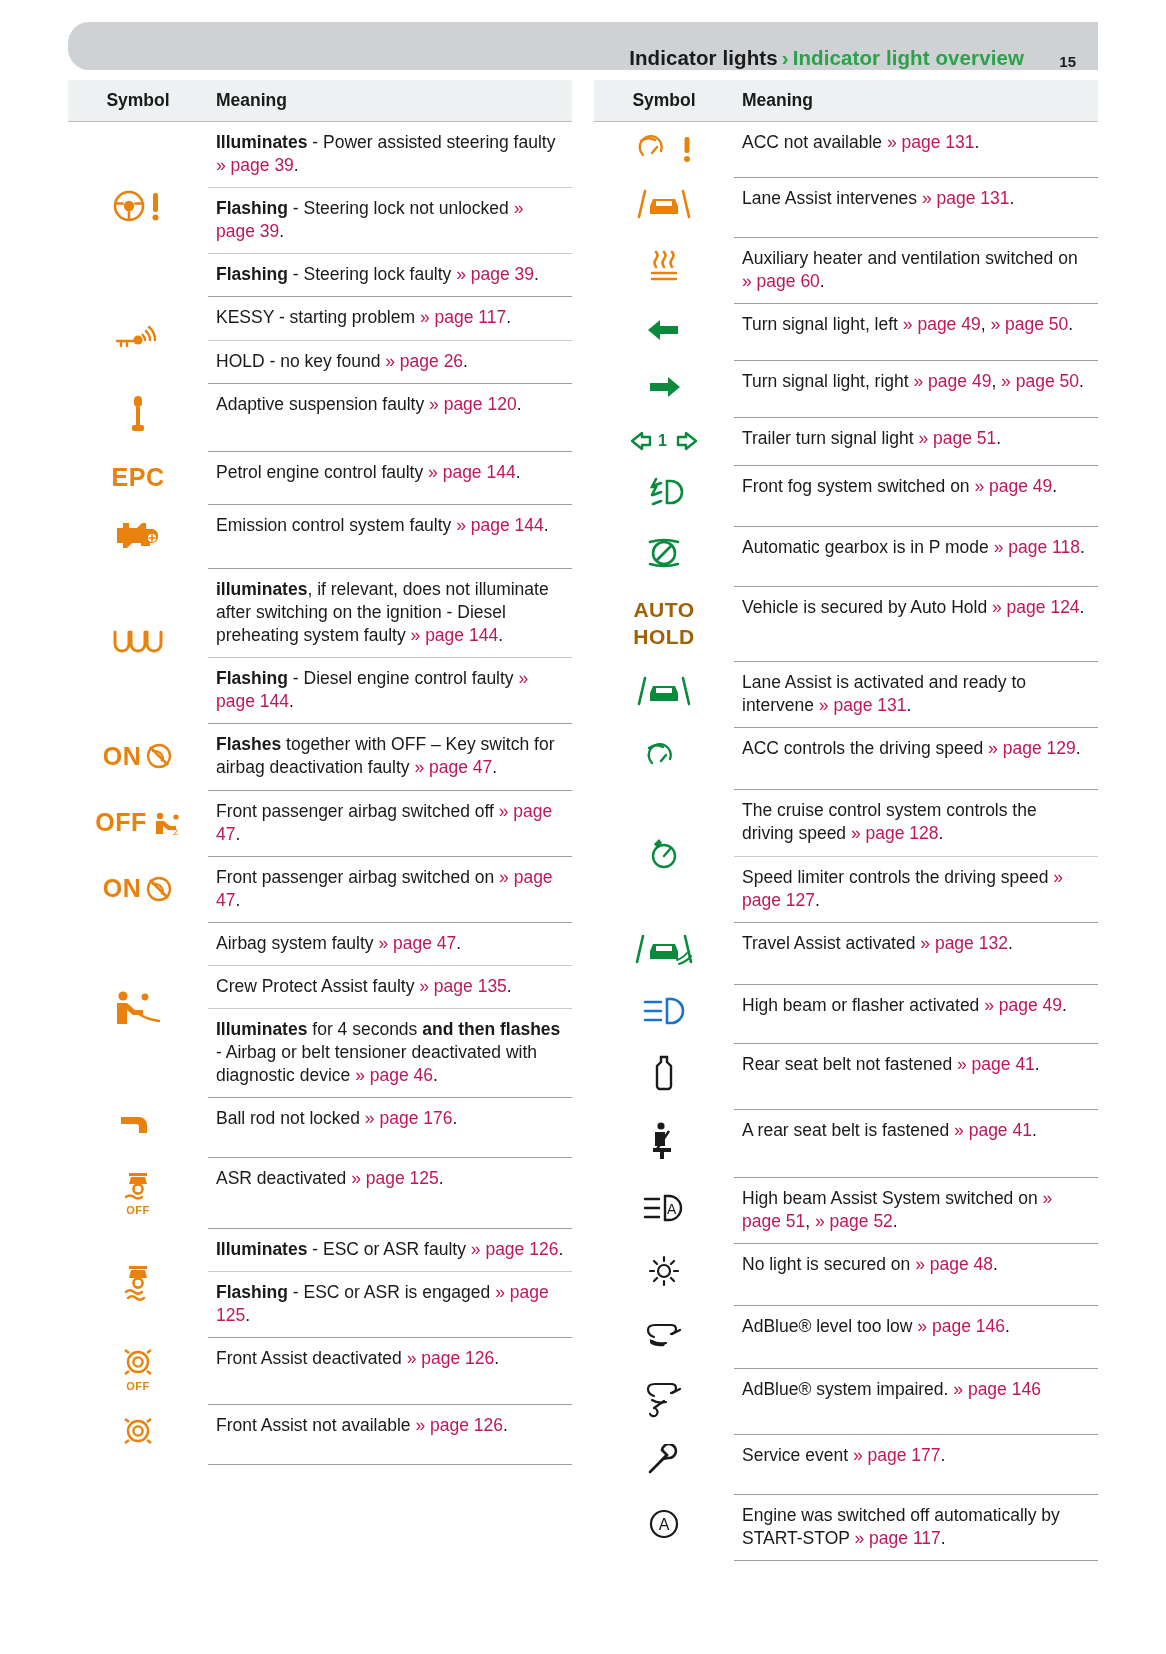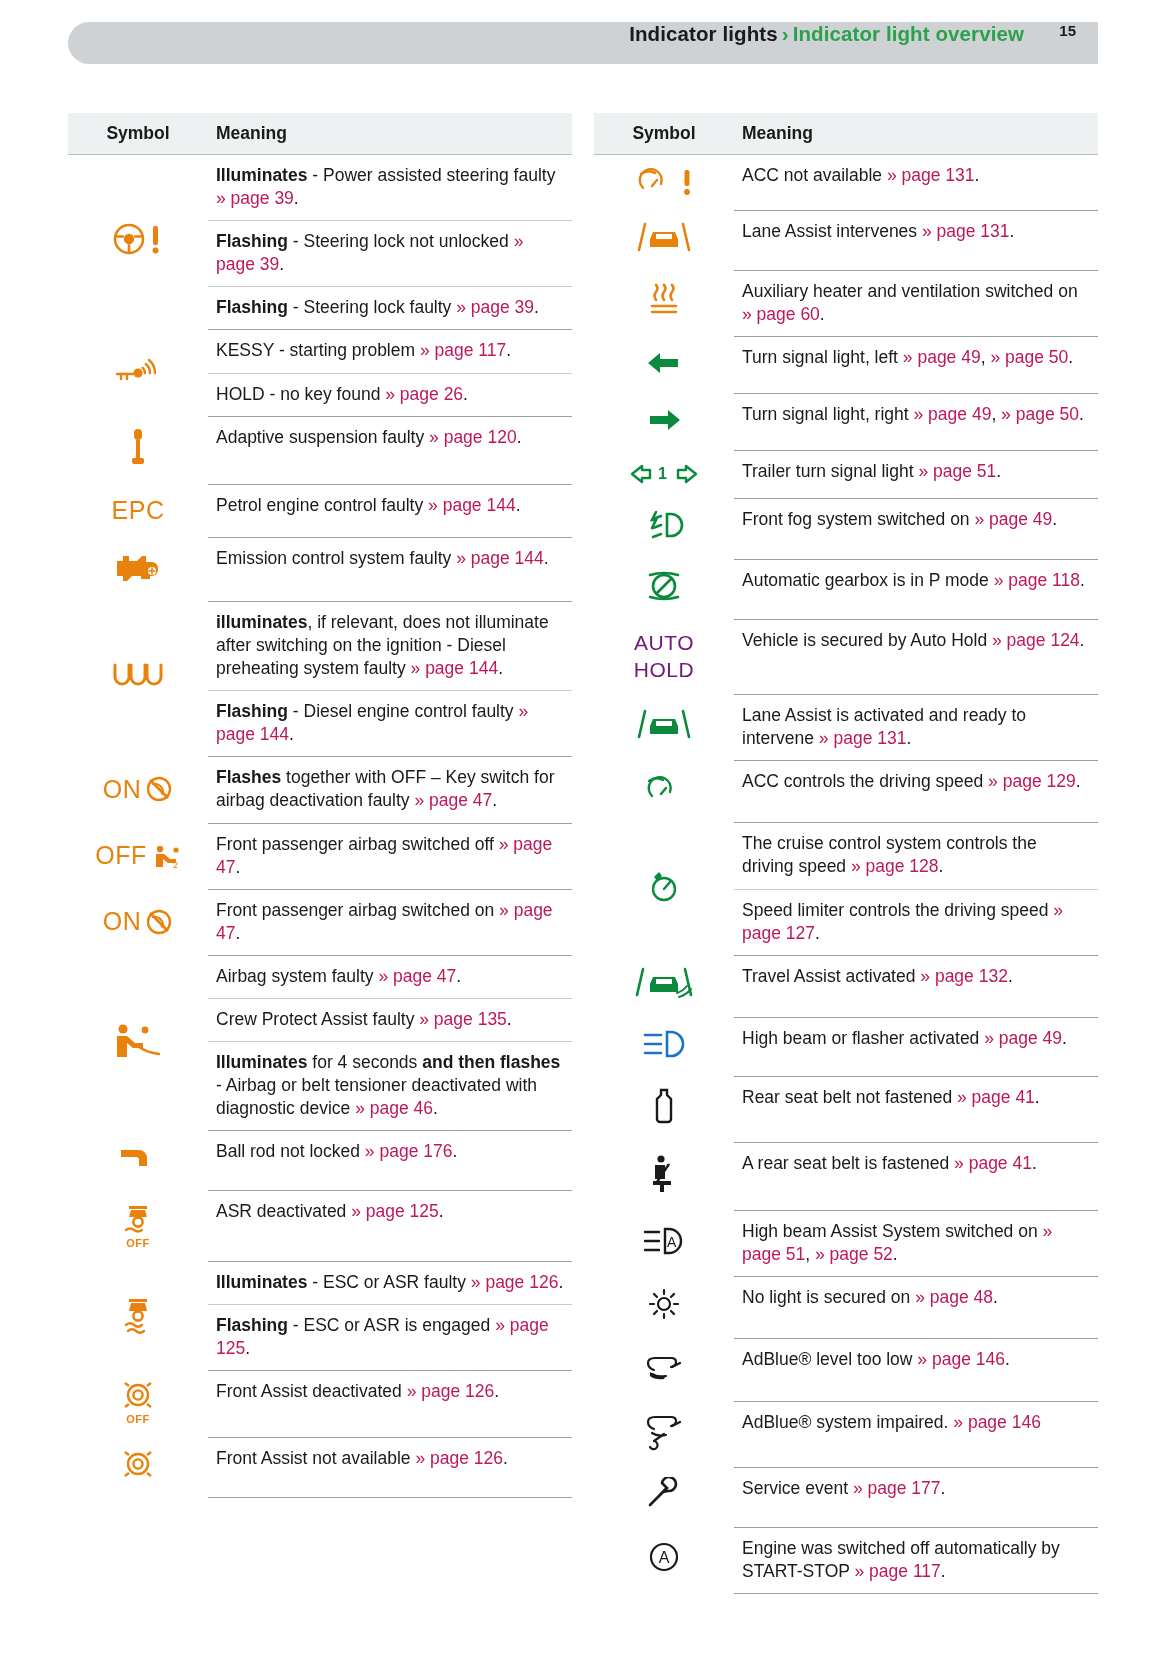--- a/index.html
+++ b/index.html
@@ -18,25 +18,25 @@
     height: 1654px;
     padding: 0;
   }
 
   
   .header {
     position: absolute;
     top: 22px;
     left: 68px;
     right: 68px;
-    height: 42px;
+    height: 48px;
     background: #cfd2d4;
     border-radius: 21px 0 0 21px;
     display: flex;
-    align-items: flex-start;
+    align-items: flex-end;
     justify-content: flex-end;
     padding-right: 22px;
   }
   .header .crumb {
     font-size: 20.5px;
     font-weight: bold;
     color: #1a1a1a;
     letter-spacing: 0.1px;
   }
   .header .crumb .sep { color: #2aa24a; font-weight: bold; margin: 0 4px; }
@@ -57,21 +57,20 @@
     left: 68px;
     width: 1030px;
     display: flex;
     gap: 22px;
   }
   .col { width: 504px; }
 
   table.tbl {
     width: 100%;
     border-collapse: collapse;
-    margin-top: 33px;
   }
   table.tbl thead th {
     background: #eef1f2;
     font-size: 17.5px;
     font-weight: bold;
     text-align: left;
     padding: 10px 8px 10px 8px;
     border-bottom: 1px solid #b9bdc0;
     color: #1a1a1a;
   }
@@ -96,26 +95,26 @@
 
   
   .symwrap {
     display: inline-flex;
     align-items: center;
     justify-content: center;
     height: 100%;
     min-height: 34px;
   }
   .txtsym {
-    font-weight: normal;
+    font-weight: bold;
     font-size: 25px;
     letter-spacing: 0.5px;
   }
   .orange { color: #e8820c; }
-  .green2 { color: #701a75; }
+  .green2 { color: #a16207; }
   .small-sub { font-size: 11px; font-weight: bold; letter-spacing: .5px; }
   .sym-row { display: flex; align-items: center; justify-content: center; gap: 4px; }
   .sym-col { display: flex; flex-direction: column; align-items: center; justify-content: center; }
   svg { display: block; }
 </style>
 </head>
 <body>
 
 <div class="page">
 

